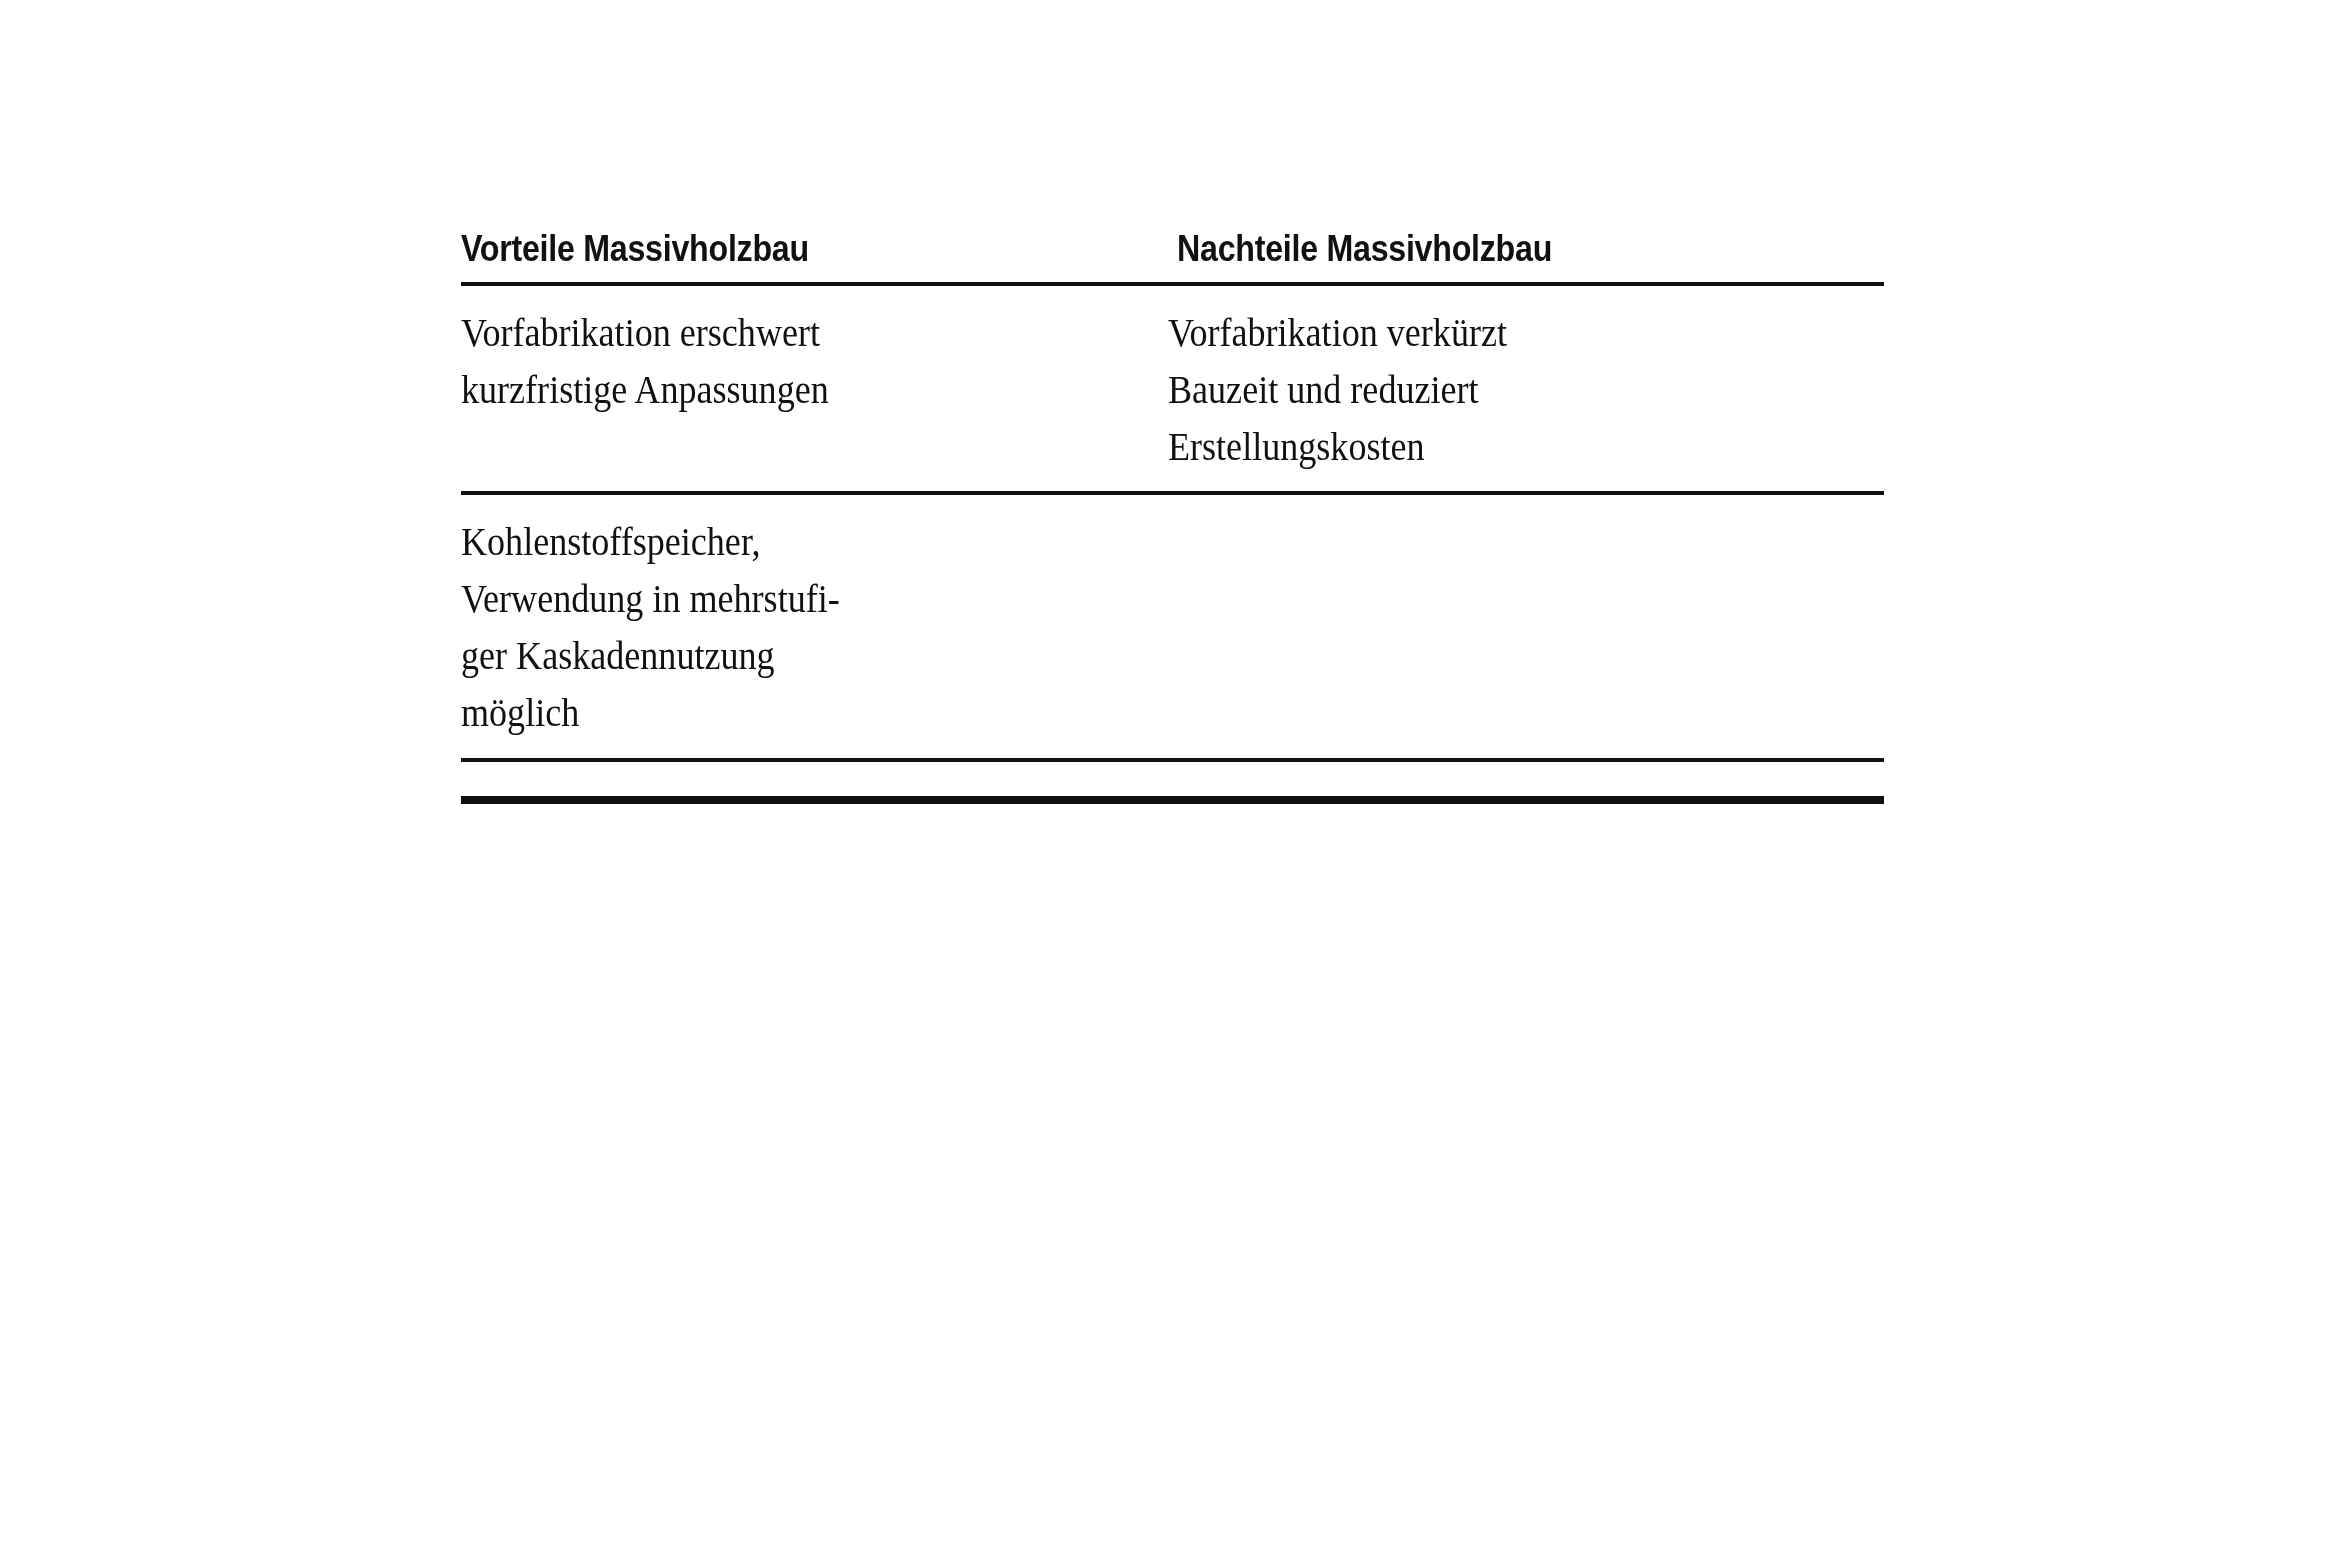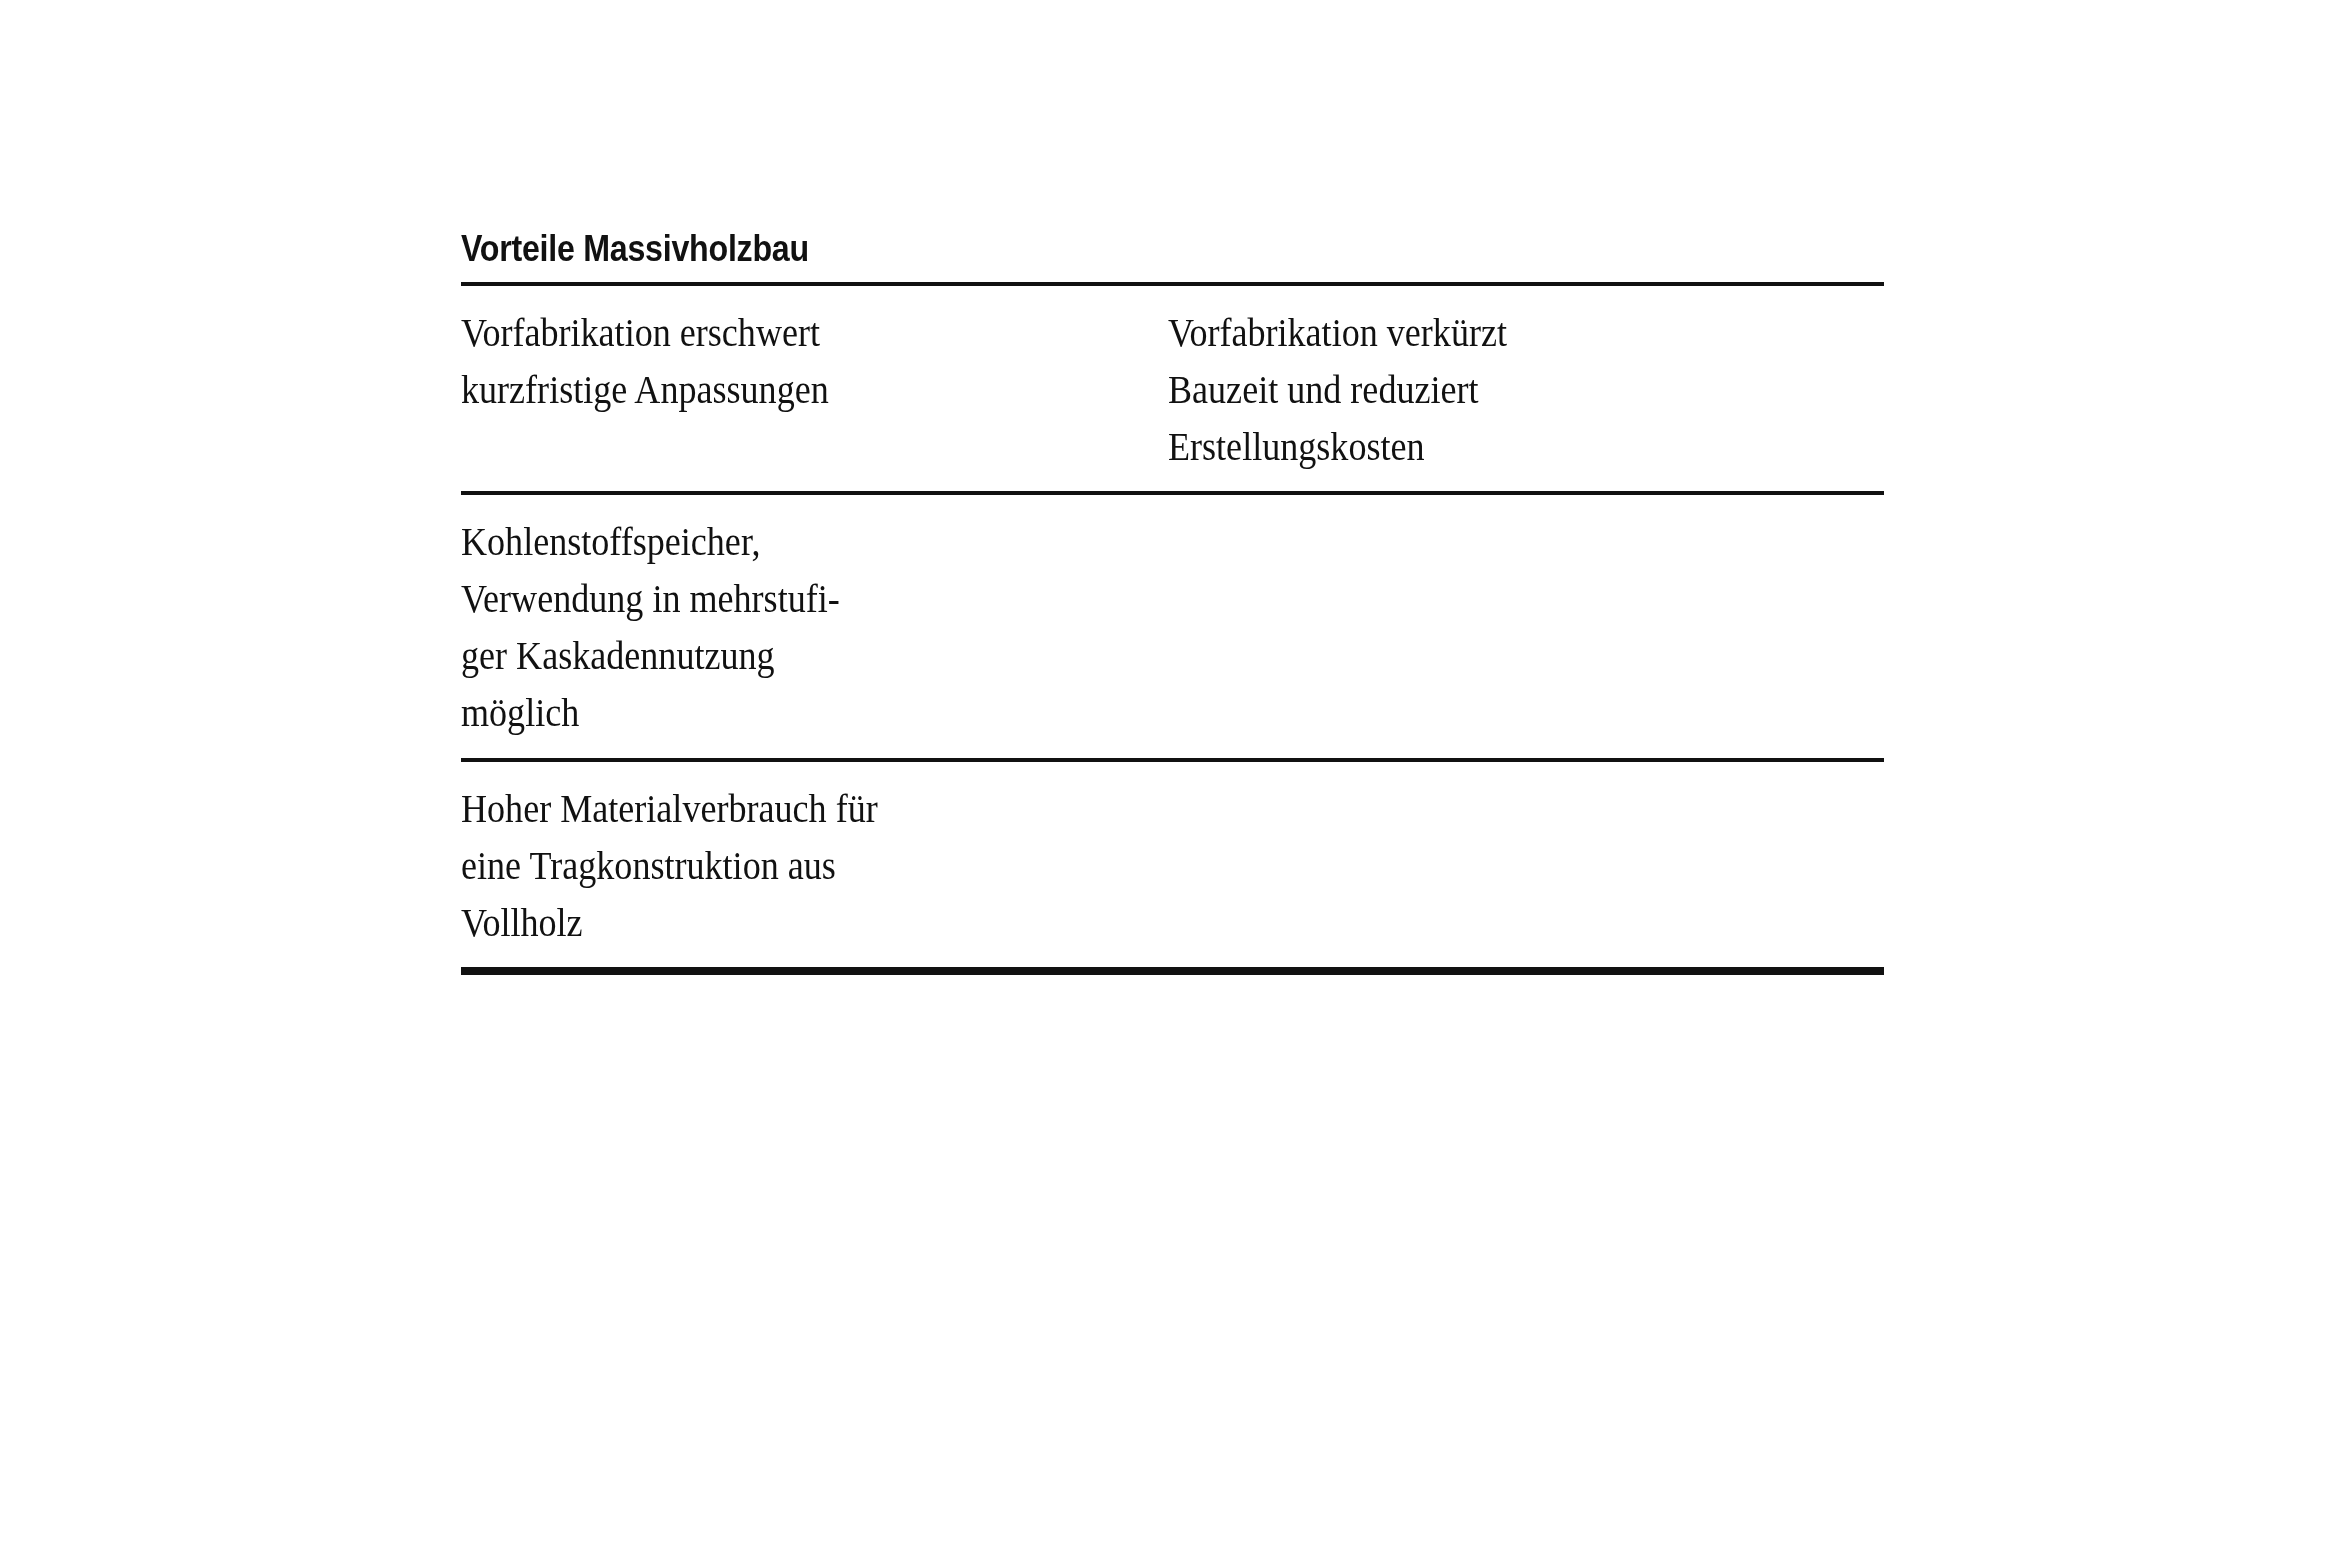--- a/index.html
+++ b/index.html
@@ -87,20 +87,23 @@
 <body>
 
 <div id="page">
 
   <div class="table-wrap">
 
     <div class="row head-row">
       <div class="col col-1">
         <div class="head-cell">Vorteile Massivholzbau</div>
       </div>
+      <div class="col col-2">
+        <div class="head-cell">Nachteile Massivholzbau</div>
+      </div>
     </div>
 
     <div class="rule"></div>
 
     <div class="row body-row row-1">
       <div class="col col-2">
         <div class="cell-text">Vorfabrikation erschwert
 kurzfristige Anpassungen</div>
       </div>
       <div class="col col-1">
@@ -117,25 +120,20 @@
         <div class="cell-text">Kohlenstoffspeicher,
 Verwendung in mehrstufi-
 ger Kaskadennutzung
 möglich</div>
       </div>
     </div>
 
     <div class="rule"></div>
 
     <div class="row body-row">
-      <div class="col col-2">
-        <div class="cell-text">Hoher Materialverbrauch für
-eine Tragkonstruktion aus
-Vollholz</div>
-      </div>
     </div>
 
     <div class="rule"></div>
 
 
     <div class="rule"></div>
 
   </div>
 
 </div>

